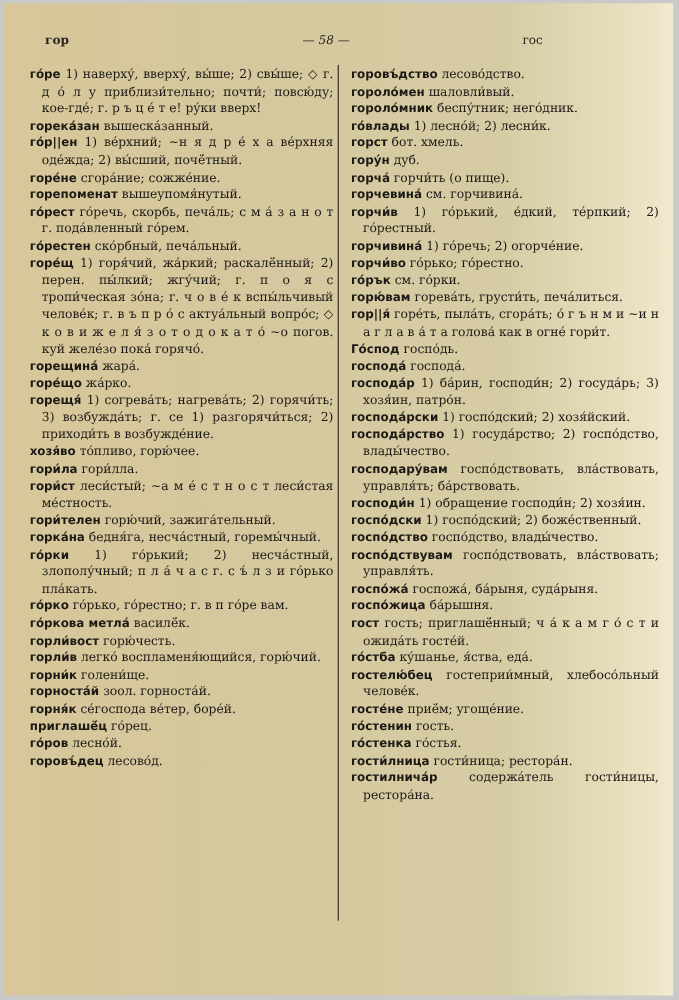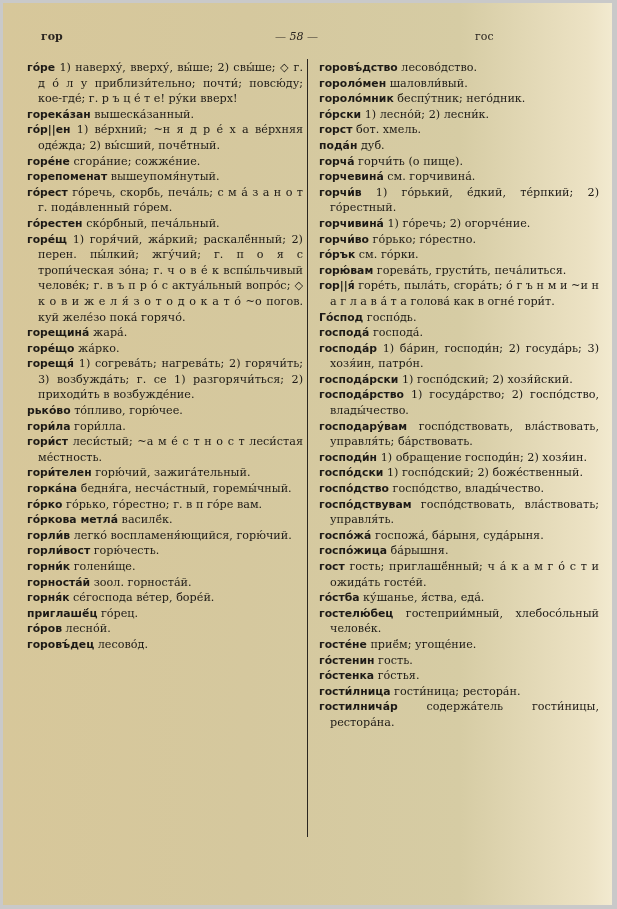--- a/index.html
+++ b/index.html
@@ -49,44 +49,45 @@
       <div class="entry"><span class="hw">горека́зан</span> <span class="def">вышеска́занный.</span></div>
       <div class="entry"><span class="hw">го́р||ен</span> <span class="def">1) ве́рхний; ~н я  д р е́ х а ве́рхняя оде́жда; 2) вы́сший, почё́тный.</span></div>
       <div class="entry"><span class="hw">горе́не</span> <span class="def">сгора́ние; сожже́ние.</span></div>
       <div class="entry"><span class="hw">горепоменат</span> <span class="def">вышеупомя́нутый.</span></div>
       <div class="entry"><span class="hw">го́рест</span> <span class="def">го́речь, скорбь, печа́ль; с м а́ з а н  о т  г. пода́вленный го́рем.</span></div>
       <div class="entry"><span class="hw">го́рестен</span> <span class="def">ско́рбный, печа́льный.</span></div>
       <div class="entry"><span class="hw">горе́щ</span> <span class="def">1) горя́чий, жа́ркий; раскалё́нный; 2) перен. пы́лкий; жгу́чий; г.  п о я с  тропи́ческая зо́на; г.  ч о в е́ к  вспы́льчивый челове́к; г.  в ъ п р о́ с  актуа́льный вопро́с; ◇ к о в и  ж е л я́ з о т о  д о к а т о́  ~о  погов. куй желе́зо пока́ горячо́.</span></div>
       <div class="entry"><span class="hw">горещина́</span> <span class="def">жара́.</span></div>
       <div class="entry"><span class="hw">горе́що</span> <span class="def">жа́рко.</span></div>
       <div class="entry"><span class="hw">горещя́</span> <span class="def">1) согрева́ть; нагрева́ть; 2) горячи́ть; 3) возбужда́ть; г. се 1) разгорячи́ться; 2) приходи́ть в возбужде́ние.</span></div>
-      <div class="entry"><span class="hw">рько́во</span> <span class="def">то́пливо, горю́чее.</span></div>
+      <div class="entry"><span class="hw">хозя́во</span> <span class="def">то́пливо, горю́чее.</span></div>
       <div class="entry"><span class="hw">гори́ла</span> <span class="def">гори́лла.</span></div>
       <div class="entry"><span class="hw">гори́ст</span> <span class="def">леси́стый;  ~а  м е́ с т н о с т  леси́стая ме́стность.</span></div>
       <div class="entry"><span class="hw">гори́телен</span> <span class="def">горю́чий, зажига́тельный.</span></div>
       <div class="entry"><span class="hw">горка́на</span> <span class="def">бедня́га, несча́стный, горемы́чный.</span></div>
+      <div class="entry"><span class="hw">го́рки</span> <span class="def">1) го́рький; 2) несча́стный, злополу́чный;  п л а́ ч а  с  г.  с ъ́ л з и  го́рько пла́кать.</span></div>
       <div class="entry"><span class="hw">го́рко</span> <span class="def">го́рько, го́рестно;  г.  в п  го́ре вам.</span></div>
       <div class="entry"><span class="hw">го́ркова метла́</span> <span class="def">василё́к.</span></div>
+      <div class="entry"><span class="hw">горли́вост</span> <span class="def">горю́честь.</span></div>
       <div class="entry"><span class="hw">горли́в</span> <span class="def">легко́ воспламеня́ющийся, горю́чий.</span></div>
-      <div class="entry"><span class="hw">горли́вост</span> <span class="def">горю́честь.</span></div>
       <div class="entry"><span class="hw">горни́к</span> <span class="def">голени́ще.</span></div>
       <div class="entry"><span class="hw">горноста́й</span> <span class="def">зоол. горноста́й.</span></div>
       <div class="entry"><span class="hw">горня́к</span> <span class="def">се́господа ве́тер, боре́й.</span></div>
       <div class="entry"><span class="hw">приглашё́ц</span> <span class="def">го́рец.</span></div>
       <div class="entry"><span class="hw">го́ров</span> <span class="def">лесно́й.</span></div>
       <div class="entry"><span class="hw">горовъ́дец</span> <span class="def">лесово́д.</span></div>
     </div>
   <div class="rule"></div>
   <div class="col right" id="col-right">
       <div class="entry"><span class="hw">горовъ́дство</span> <span class="def">лесово́дство.</span></div>
       <div class="entry"><span class="hw">гороло́мен</span> <span class="def">шаловли́вый.</span></div>
       <div class="entry"><span class="hw">гороло́мник</span> <span class="def">беспу́тник; него́дник.</span></div>
-      <div class="entry"><span class="hw">го́рски</span> <span class="def">1) лесно́й; 2) лесни́к.</span></div>
+      <div class="entry"><span class="hw">го́влады</span> <span class="def">1) лесно́й; 2) лесни́к.</span></div>
       <div class="entry"><span class="hw">горст</span> <span class="def">бот. хмель.</span></div>
-      <div class="entry"><span class="hw">пода́н</span> <span class="def">дуб.</span></div>
+      <div class="entry"><span class="hw">гору́н</span> <span class="def">дуб.</span></div>
       <div class="entry"><span class="hw">горча́</span> <span class="def">горчи́ть (о пище).</span></div>
       <div class="entry"><span class="hw">горчевина́</span> <span class="def">см. горчивина́.</span></div>
       <div class="entry"><span class="hw">горчи́в</span> <span class="def">1) го́рький, е́дкий, те́рпкий; 2) го́рестный.</span></div>
       <div class="entry"><span class="hw">горчивина́</span> <span class="def">1) го́речь; 2) огорче́ние.</span></div>
       <div class="entry"><span class="hw">горчи́во</span> <span class="def">го́рько; го́рестно.</span></div>
       <div class="entry"><span class="hw">го́рък</span> <span class="def">см. го́рки.</span></div>
       <div class="entry"><span class="hw">горю́вам</span> <span class="def">горева́ть, грусти́ть, печа́литься.</span></div>
       <div class="entry"><span class="hw">гор||я́</span> <span class="def">горе́ть, пыла́ть, сгора́ть;  о́ г ъ н  м и  ~и  н а  г л а в а́ т а  голова́ как в огне́ гори́т.</span></div>
       <div class="entry"><span class="hw">Го́спод</span> <span class="def">госпо́дь.</span></div>
       <div class="entry"><span class="hw">господа́</span> <span class="def">господа́.</span></div>

